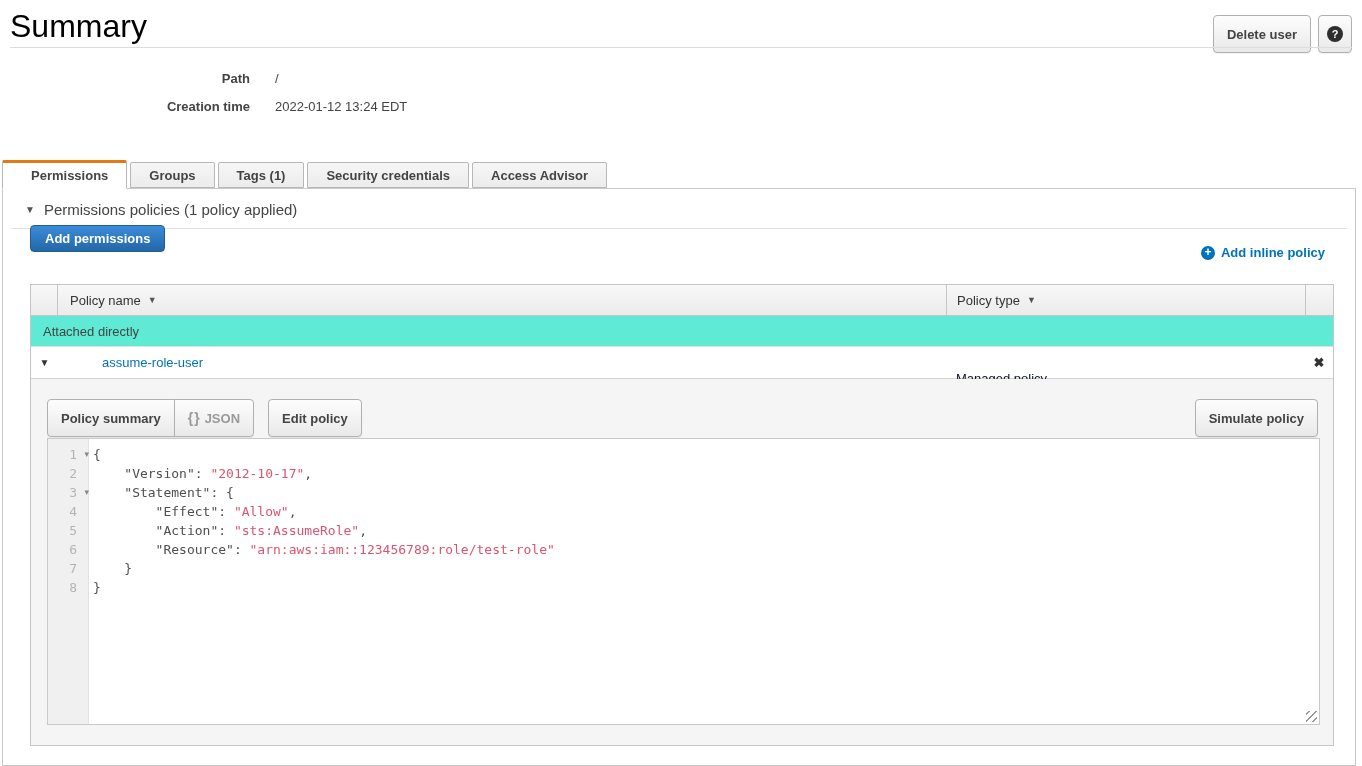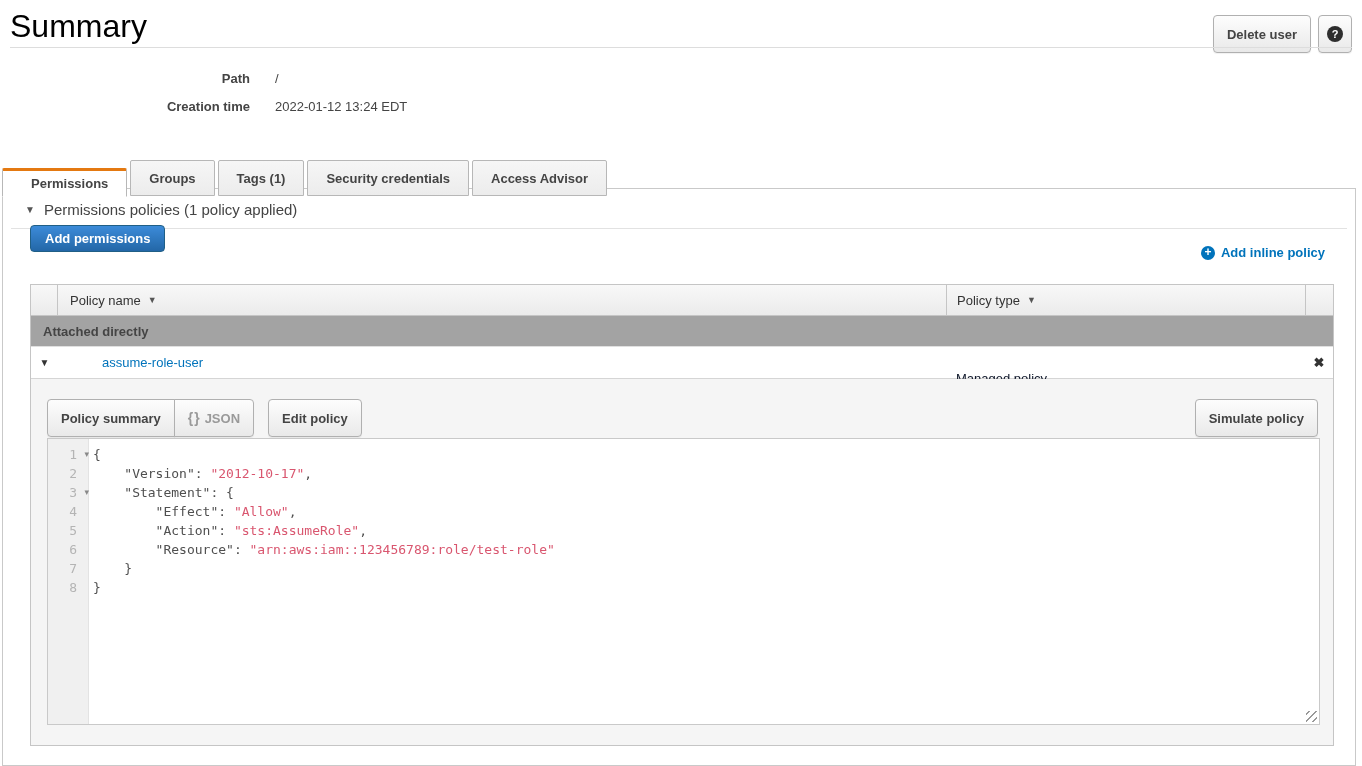--- a/index.html
+++ b/index.html
@@ -18,21 +18,21 @@
 
   
   .info { position:absolute; top:64px; left:0; width:700px; }
   .info-row { display:flex; height:28px; align-items:center; }
   .info-label { width:250px; text-align:right; font-weight:bold; }
   .info-value { margin-left:25px; display:flex; align-items:center; }
   .copy-icon { margin-left:8px; color:#666; font-size:15px; cursor:pointer; line-height:1; }
 
   
   .tabs { position:absolute; left:2px; top:160px; display:flex; align-items:flex-end; z-index:3; }
-  .tab { height:36px; display:flex; align-items:center; padding:0 18px; margin-right:3px; font-weight:bold;
+  .tab { height:26px; display:flex; align-items:center; padding:0 18px; margin-right:3px; font-weight:bold;
     background:linear-gradient(#f6f6f6,#ececec); border:1px solid #b7b7b7; border-radius:2px 2px 0 0; cursor:pointer; color:#444; }
   .tab.active { height:29px; background:#fff; border-top:3px solid #e47911; border-bottom:1px solid #fff; margin-bottom:-1px;padding-left:28px; }
 
   
   .panel { position:absolute; left:2px; top:188px; width:1354px; height:578px; border:1px solid #c9c9c9; background:#fff; }
   .sect-heading { position:absolute; top:12px; left:22px; font-size:15px; color:#444; display:flex; align-items:center; cursor:pointer; }
   .sect-caret { font-size:10px; color:#555; margin-right:9px; }
   .sect-rule { position:absolute; top:39px; left:8px; right:8px; border-top:1px solid #e2e2e2; }
 
   .btn-blue { display:inline-flex; align-items:center; height:27px; padding:0 14px;
@@ -47,21 +47,21 @@
   
   .ptable { position:absolute; left:27px; top:95px; width:1304px; border:1px solid #c5c5c5; background:#fff; }
   .thead { display:flex; height:31px; background:linear-gradient(#f8f8f8,#ebebeb); border-bottom:1px solid #c5c5c5; }
   .th { display:flex; align-items:center; font-weight:normal; color:#333; }
   .th-expand { width:27px; border-right:1px solid #c5c5c5; }
   .th-name { width:888px; padding-left:12px; }
   .th-type { width:359px; padding-left:10px; border-left:1px solid #c5c5c5; }
   .th-actions { width:28px; border-left:1px solid #c5c5c5; }
   .sort-arrow { font-size:9px; color:#555; margin-left:7px; }
 
-  .group-row { height:31px; display:flex; align-items:center; padding-left:12px; font-weight:bold; border-bottom:1px solid #e0e0e0; background:#a3a3a3; }
+  .group-row { height:31px; display:flex; align-items:center; padding-left:12px; font-weight:normal; border-bottom:1px solid #e0e0e0; background:#5eead4; }
   .policy-row { height:32px; display:flex; align-items:center; border-bottom:1px solid #d5d5d5; background:#fff; }
   .row-caret { width:27px; text-align:center; font-size:10px; color:#333; cursor:pointer; }
   .row-name { width:888px; padding-left:44px; }
   .row-name a { color:#0073bb; text-decoration:none; cursor:pointer; }
   .row-type { width:359px; padding-left:10px; color:#0f172a;margin-top:32px; }
   .row-x { width:28px; text-align:center; font-size:13px; color:#333; font-weight:bold; cursor:pointer; }
 
   
   .detail { height:366px; background:#f5f5f5; position:relative; }
   .detail-btns { position:absolute; top:20px; left:16px; right:15px; display:flex; align-items:center; }

